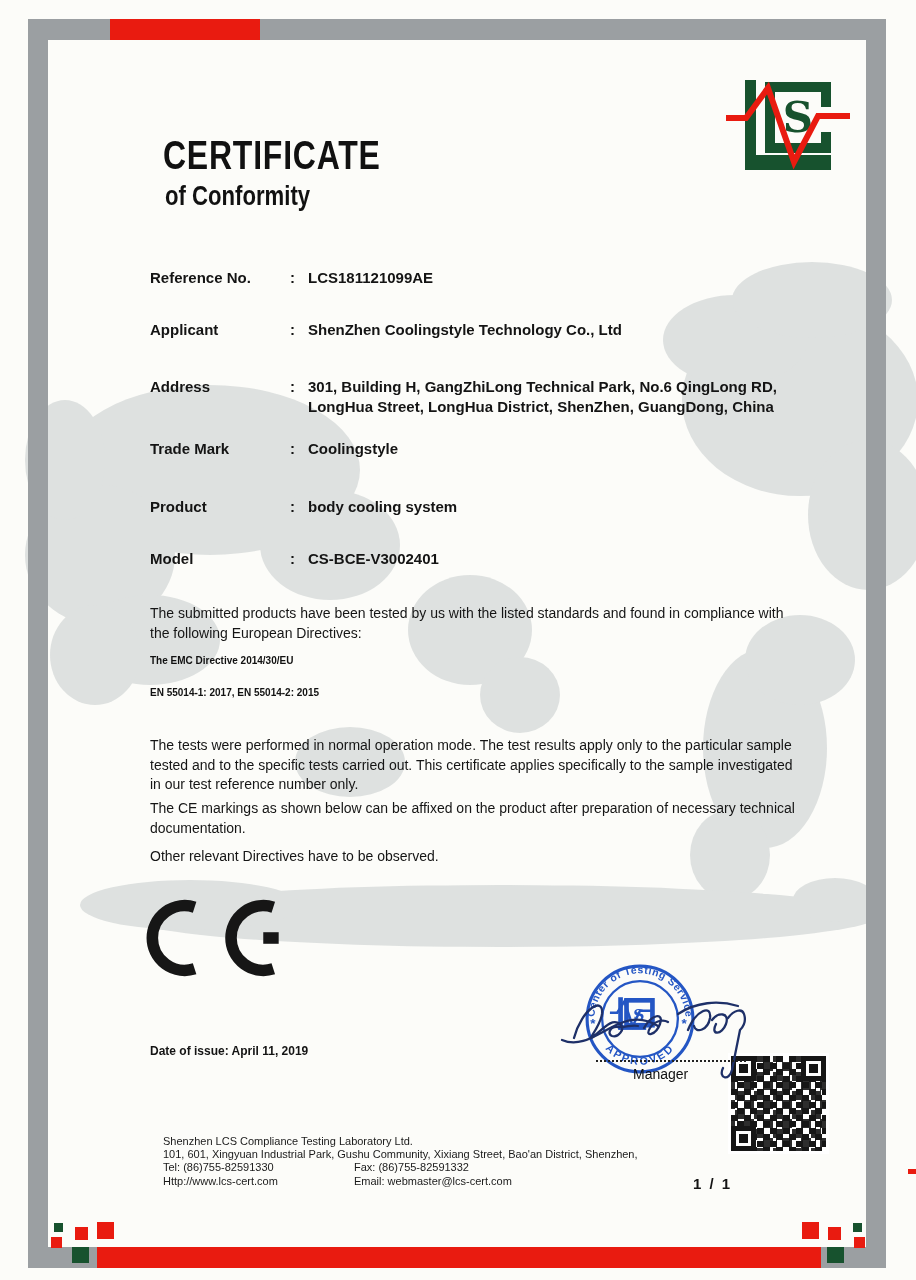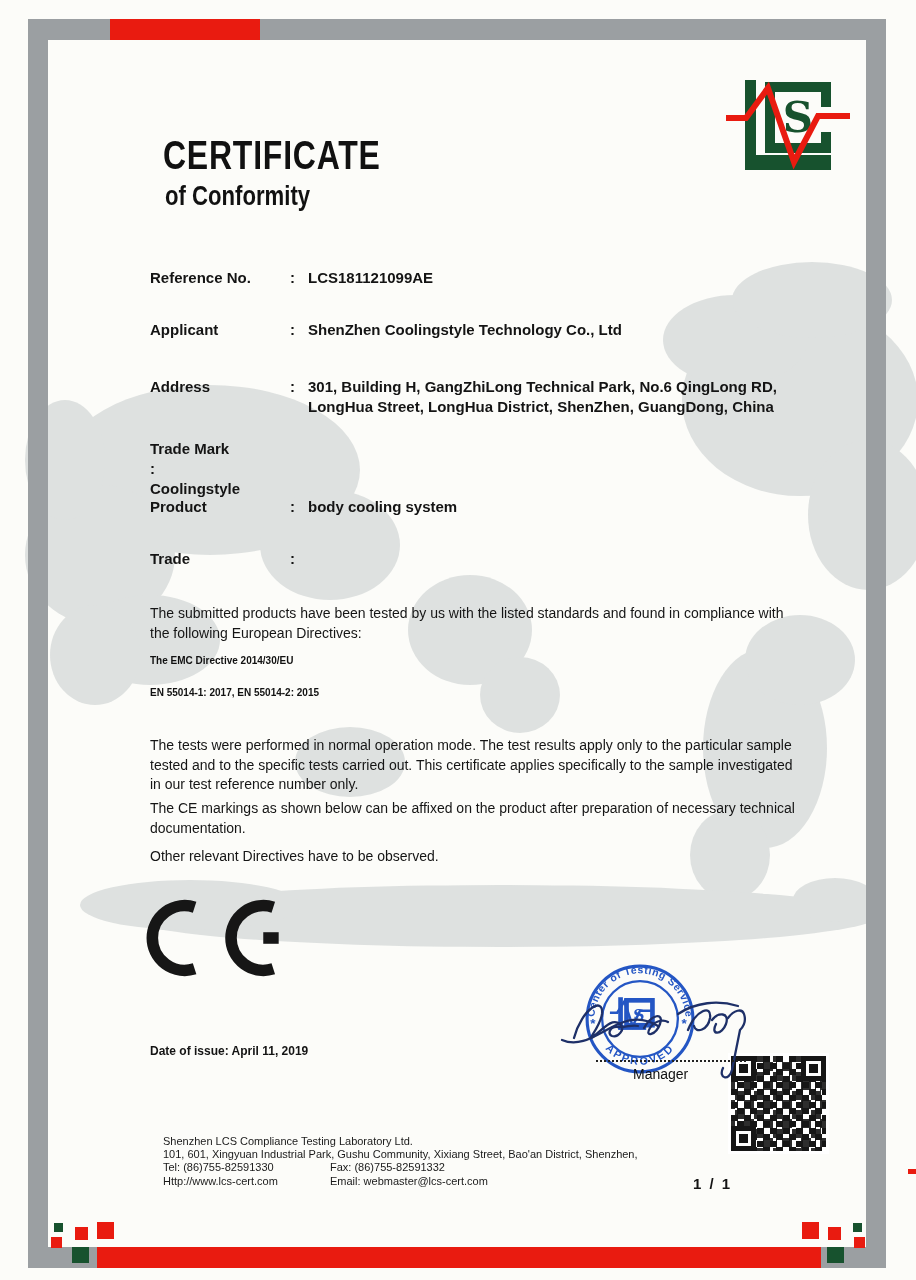--- a/index.html
+++ b/index.html
@@ -38,21 +38,21 @@
       repeating-conic-gradient(#161616 0% 25%, transparent 0% 50%);
       background-size:19px 19px;background-position:4px 6px;opacity:.9;}
   .finder{position:absolute;width:15px;height:15px;border:5px solid #161616;background:#fff;}
   .finder::after{content:"";position:absolute;left:3px;top:3px;width:9px;height:9px;background:#161616;}
   .qrcap{position:absolute;left:694px;top:1150px;width:172px;text-align:center;z-index:5;}
   .qrcap .zh{font-size:13.5px;font-weight:bold;letter-spacing:2px;}
   .qrcap .en{font-size:12.5px;font-weight:bold;margin-top:1px;}
   .pagenum{position:absolute;left:693px;top:1175px;font-size:15px;font-weight:bold;letter-spacing:2px;z-index:5;}
   
   .footer{position:absolute;left:163px;top:1135px;font-size:11px;line-height:13.2px;color:#1a1a1a;z-index:4;}
-  .frow{display:flex;}
+  .frow{display:flex;gap:24px;}
   .fc1{width:167px;}
 </style>
 </head>
 <body>
 
 <div class="page">
 
   <svg class="map" width="916" height="1280">
     <g fill="#cbd0d0" opacity="0.6">
       <ellipse cx="800" cy="400" rx="118" ry="96"></ellipse>
@@ -125,33 +125,34 @@
     <span class="fvalue">ShenZhen Coolingstyle Technology Co., Ltd</span>
   </div>
   <div class="field" style="top:377px;">
     <span class="flabel">Address</span>
     <span class="fcolon">:</span>
     <span class="fvalue">
       <div>301, Building H, GangZhiLong Technical Park, No.6 QingLong RD,</div>
       <div>LongHua Street, LongHua District, ShenZhen, GuangDong, China</div>
     </span>
   </div>
-  <div class="field" style="top:439px;flex-direction:column;">
+  <div class="field" style="top:439px;">
     <span class="flabel">Trade Mark</span>
     <span class="fcolon">:</span>
     <span class="fvalue">Coolingstyle</span>
   </div>
   <div class="field" style="top:497px;">
     <span class="flabel">Product</span>
     <span class="fcolon">:</span>
     <span class="fvalue">body cooling system</span>
   </div>
   <div class="field" style="top:549px;">
-    <span class="flabel">Trade</span>
-    <span class="fcolon">:</span>
+    <span class="flabel">Model</span>
+    <span class="fcolon">:</span>
+    <span class="fvalue">CS-BCE-V3002401</span>
   </div>
 
   <div class="para" style="top:604px;">The submitted products have been tested by us with the listed standards and found in compliance with the following European Directives:</div>
   <div class="para bold" style="top:651px;">The EMC Directive 2014/30/EU</div>
   <div class="para bold" style="top:683px;">EN 55014-1: 2017, EN 55014-2: 2015</div>
   <div class="para" style="top:736px;">The tests were performed in normal operation mode. The test results apply only to the particular sample tested and to the specific tests carried out. This certificate applies specifically to the sample investigated in our test reference number only.</div>
   <div class="para" style="top:799px;">The CE markings as shown below can be affixed on the product after preparation of necessary technical documentation.</div>
   <div class="para" style="top:847px;">Other relevant Directives have to be observed.</div>
 
   <svg class="abs content" style="left:146px;top:886px;" width="162" height="104" viewBox="0 0 210 105">

